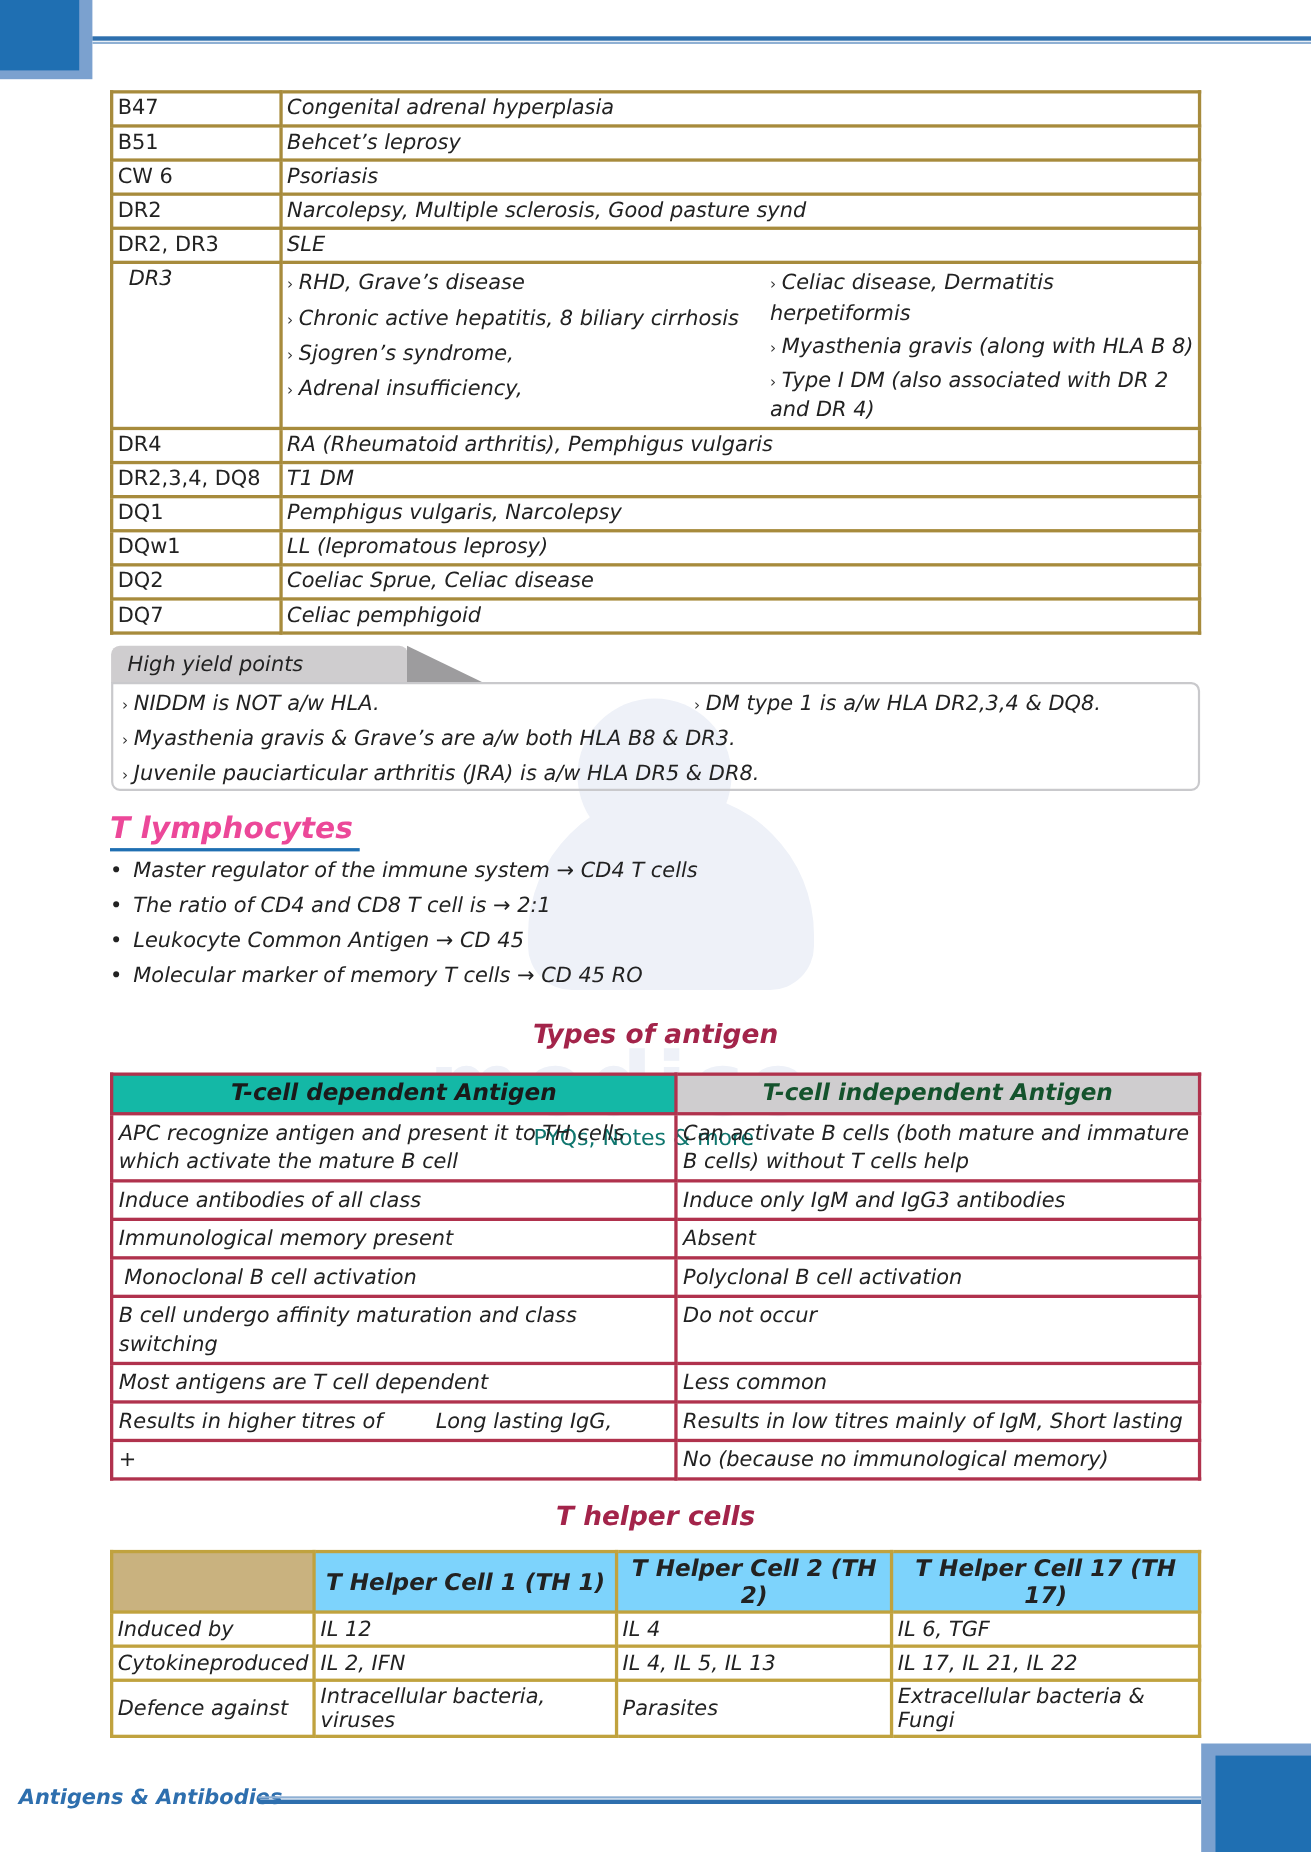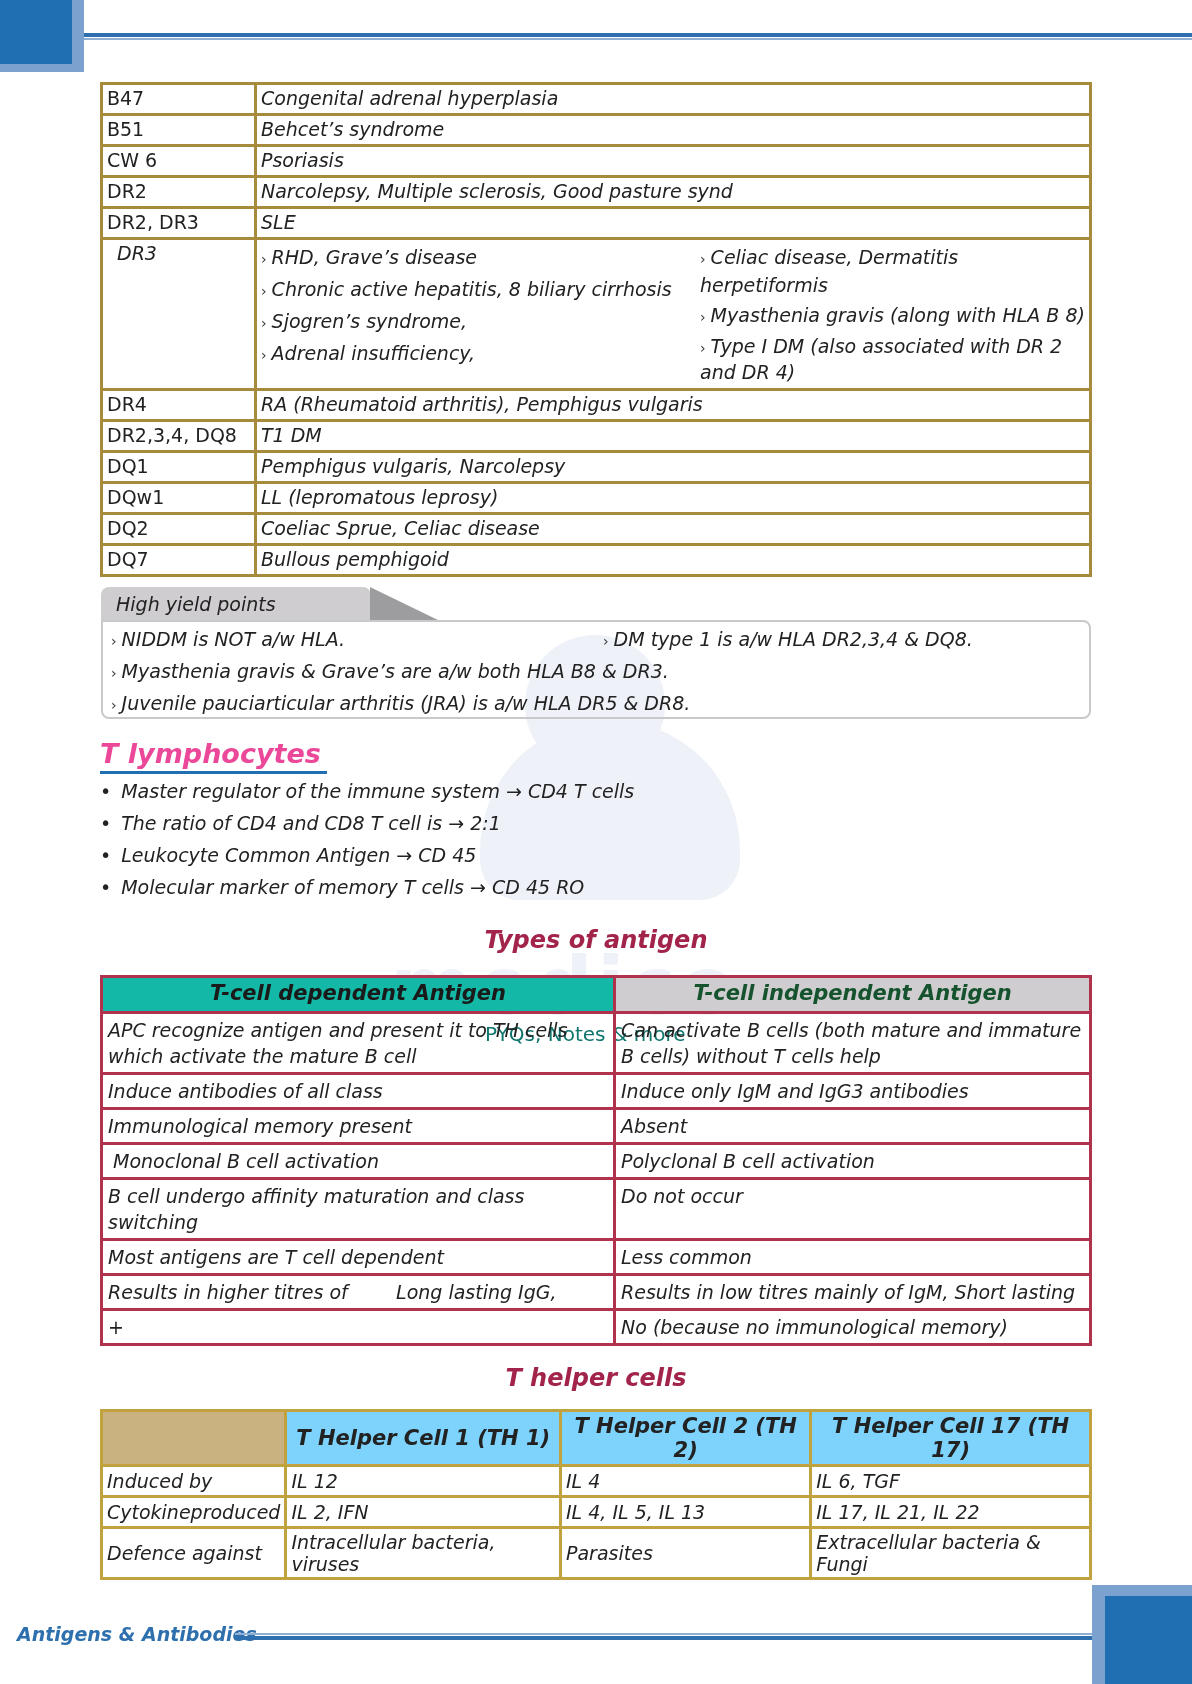--- a/index.html
+++ b/index.html
@@ -82,21 +82,21 @@
 <div class="wm wm-sub">PYQs, Notes &amp; more</div>
 
 <table class="hla">
   <tbody>
       <tr>
         <td class="k">B47</td>
         <td>Congenital adrenal hyperplasia</td>
       </tr>
   <tr>
         <td class="k">B51</td>
-        <td>Behcet’s syndrome</td>
+        <td>Behcet’s leprosy</td>
       </tr>
   <tr>
         <td class="k">CW 6</td>
         <td>Psoriasis</td>
       </tr>
   <tr>
         <td class="k">DR2</td>
         <td>Narcolepsy, Multiple sclerosis, Good pasture synd</td>
       </tr>
   <tr>
@@ -136,30 +136,30 @@
   <tr>
         <td class="k">DQw1</td>
         <td>LL (lepromatous leprosy)</td>
       </tr>
   <tr>
         <td class="k">DQ2</td>
         <td>Coeliac Sprue, Celiac disease</td>
       </tr>
   <tr>
         <td class="k">DQ7</td>
-        <td>Bullous pemphigoid</td>
+        <td>Celiac pemphigoid</td>
       </tr>
 </tbody>
   </table>
 
 <div class="hy-tab">High yield points</div>
 <div class="hy-tri"></div>
 <div class="hy-box"></div>
 <div class="hy-item" style="left:111px; top:628px;"><span class="chev">›</span><span>NIDDM is NOT a/w HLA.</span></div>
-<div class="hy-item" style="left:603px; top:628px;"><span class="chev">›</span><span>DM type 1 is a/w HLA DR2,3,4 &amp; DQ8.</span></div>
+<div class="hy-item" style="left:631px; top:628px;"><span class="chev">›</span><span>DM type 1 is a/w HLA DR2,3,4 &amp; DQ8.</span></div>
 <div class="hy-item" style="left:111px; top:660px;"><span class="chev">›</span><span>Myasthenia gravis &amp; Grave’s are a/w both HLA B8 &amp; DR3.</span></div>
 <div class="hy-item" style="left:111px; top:692px;"><span class="chev">›</span><span>Juvenile pauciarticular arthritis (JRA) is a/w HLA DR5 &amp; DR8.</span></div>
 
 <div class="tl-title">T lymphocytes</div>
 <ul class="tl-list">
   <li>Master regulator of the immune system → CD4 T cells</li>
   <li>The ratio of CD4 and CD8 T cell is → 2:1</li>
   <li>Leukocyte Common Antigen → CD 45</li>
   <li>Molecular marker of memory T cells → CD 45 RO</li>
 </ul>

